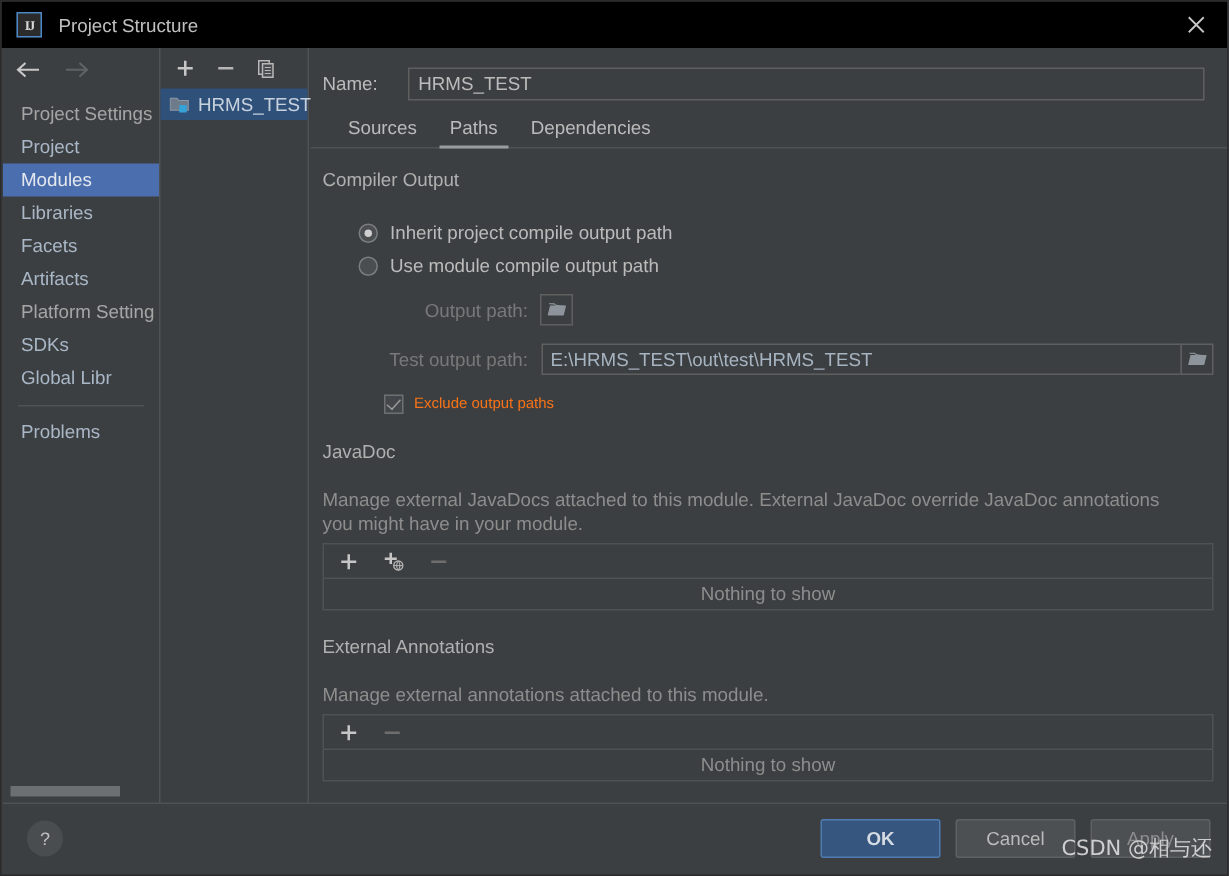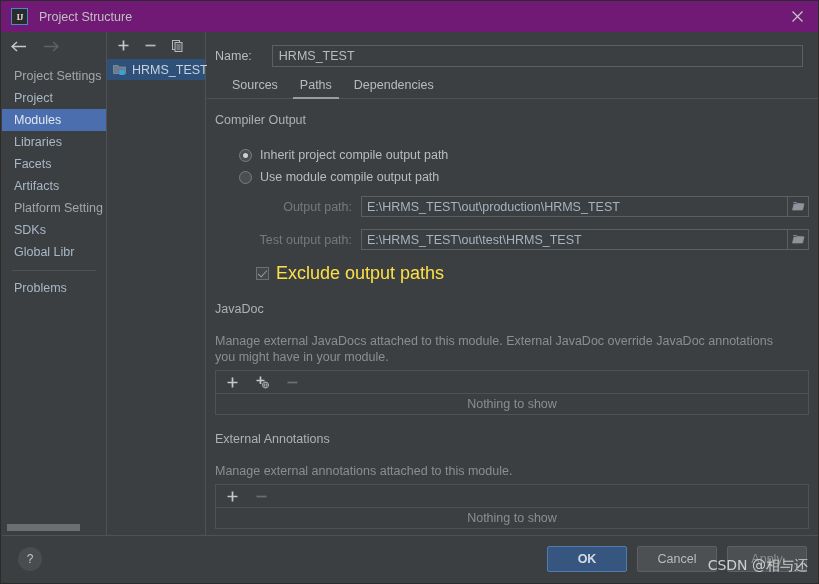--- a/index.html
+++ b/index.html
@@ -18,21 +18,21 @@
     width: 819px; height: 584px;
     background: #3c3f41;
     border: 1px solid #2b2b2b;
     overflow: hidden;
   }
 
   
   .titlebar {
     position: absolute; left: 0; top: 0;
     width: 819px; height: 31px;
-    background: #701a75;
+    background: #000000;
     display: flex; align-items: center;
   }
   .ij-logo {
     width: 17px; height: 17px;
     margin-left: 10px;
     border: 1.5px solid #4a88c7;
     background: #2b2b2b;
     display: flex; align-items: center; justify-content: center;
     font-size: 9px; font-weight: bold; color: #d8d8d8;
     letter-spacing: -1px;
@@ -246,22 +246,22 @@
     display: flex; align-items: center; justify-content: center;
     cursor: pointer;
     flex: none;
   }
 
   .check-row {
     display: flex; align-items: center;
     gap: 7px;
     margin-top: 13px;
     padding-left: 41px;
-    font-size: 18px;
-    color: #fde047;
+    font-size: 10px;
+    color: #f97316;
     cursor: pointer;
   }
   .checkbox {
     width: 13px; height: 13px;
     border: 1px solid #6c7072;
     background: #43464a;
     position: relative;
     flex: none;
   }
   .checkbox.checked::after {
@@ -454,21 +454,20 @@
           <span>Inherit project compile output path</span>
         </div>
 
         <div class="radio-row second">
           <span class="radio"></span>
           <span>Use module compile output path</span>
         </div>
 
         <div class="path-row">
           <span class="path-label">Output path:</span>
-          <span class="path-field">E:\HRMS_TEST\out\production\HRMS_TEST</span>
           <span class="browse-btn">
             <svg width="13" height="11" viewBox="0 0 13 11">
               <path d="M1 1.5 H4.6 L5.8 3 H12 V3 L10.5 9 H0.5 L2 3 H12" fill="#8d949b" stroke="#8d949b" stroke-width=".7" stroke-linejoin="round"></path>
             </svg>
           </span>
         </div>
 
         <div class="path-row">
           <span class="path-label">Test output path:</span>
           <span class="path-field">E:\HRMS_TEST\out\test\HRMS_TEST</span>

